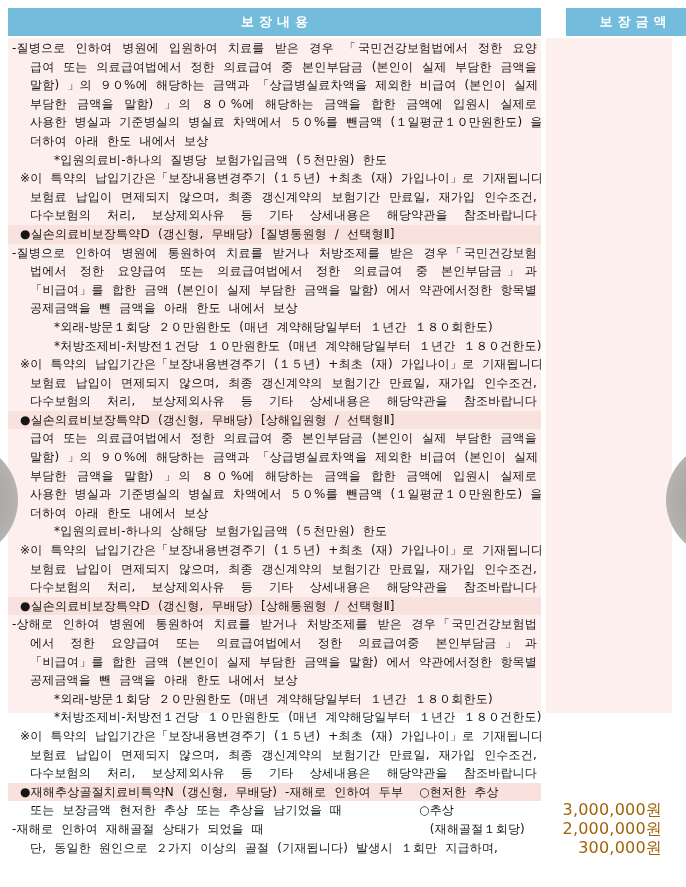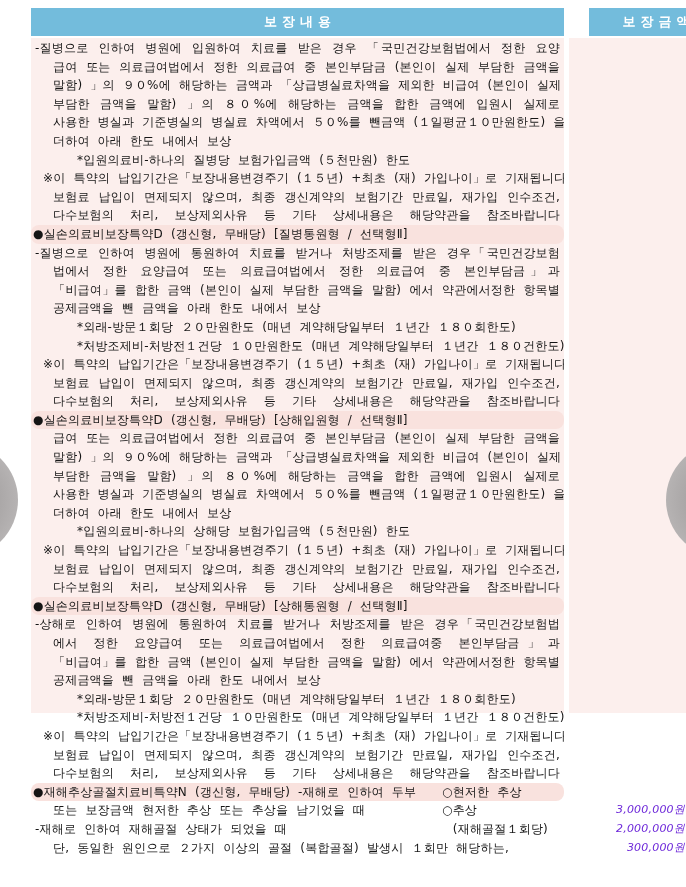--- a/index.html
+++ b/index.html
@@ -3,21 +3,21 @@
 <meta charset="utf-8">
 <style>
   html,body { margin:0; padding:0; background:#ffffff; }
   body {
     width:686px; height:887px;
     font-family:"DejaVu Sans", sans-serif;
     -webkit-font-smoothing:antialiased;
   }
   .page { position:relative; width:686px; height:887px; overflow:hidden; background:#fff; }
 
-  .cell { position:absolute; box-sizing:border-box;margin-left:23px; }
+  .cell { position:absolute; box-sizing:border-box; }
 
   .hdr {
     top:8px; height:28px;
     background:var(--header-bg,#73bcdc);
     color:#ffffff; font-weight:bold; font-size:13px;
     letter-spacing:5px; text-indent:5px;
     display:flex; align-items:center; justify-content:center;
   }
   .hdr.main { left:8px;  width:533px; }
   .hdr.amt  { left:566px; width:134px; }
@@ -33,36 +33,35 @@
 
   .line {
     height:18.6px; white-space:nowrap; overflow:hidden;
     word-spacing:4px; letter-spacing:0.2px;
     padding-right:4px; box-sizing:border-box;
   }
   .line.dash   { padding-left:4px;  }
   .line.indent { padding-left:22px; }
   .line.star   { padding-left:46px; }
   .line.guard  { padding-left:12px;  }
-  .line.bullet { padding-left:2px; background:var(--highlight-bg,#f9e2de);border-radius:8px; }
+  .line.bullet { padding-left:12px; background:var(--highlight-bg,#f9e2de); }
 
   .line.j { text-align:justify; text-align-last:justify; }
 
   .line.split { display:flex; justify-content:space-between; padding-right:6px; }
   .line.split .lp { flex:0 1 auto; overflow:hidden; }
   .line.split .rp { flex:none; width:116px; text-align:left; }
   .line.split.wide { padding-right:16px; }
   .line.split.wide .rp { width:auto; }
 
   .aline {
     height:18.6px; line-height:18.6px;
     text-align:right; padding-right:10px;
-    font-size:11px; color:#6d28d9;
+    font-size:16px; color:#a16207;
     letter-spacing:0.2px;
-    font-style:italic;
   }
 
   .navcircle {
     position:absolute; width:116px; height:116px; border-radius:50%;
     background:radial-gradient(circle at 50% 50%, #a9a6a6 45%, #bdbaba 85%, #cac7c7 100%);
     z-index:5; border:none; padding:0; cursor:pointer;
   }
   .navcircle.left  { left:-98px; top:442px; }
   .navcircle.right { left:666px; top:442px; }
 </style>
@@ -125,21 +124,21 @@
         <span class="rp">○현저한 추상</span>
       </div>
       <div class="line indent split">
         <span class="lp">또는 보장금액 현저한 추상 또는 추상을 남기었을 때</span>
         <span class="rp">○추상</span>
       </div>
       <div class="line dash split wide">
         <span class="lp">-재해로 인하여 재해골절 상태가 되었을 때</span>
         <span class="rp">(재해골절１회당)</span>
       </div>
-      <div class="line indent">단, 동일한 원인으로 ２가지 이상의 골절 (복합골절) 발생시 １회만 해당하는,</div>
+      <div class="line indent">단, 동일한 원인으로 ２가지 이상의 골절 (기재됩니다) 발생시 １회만 지급하며,</div>
     </div>
 
   <div class="cell bdy amt" id="amount-body">
       <div class="aline"></div>
       <div class="aline"></div>
       <div class="aline"></div>
       <div class="aline"></div>
       <div class="aline"></div>
       <div class="aline"></div>
       <div class="aline"></div>

